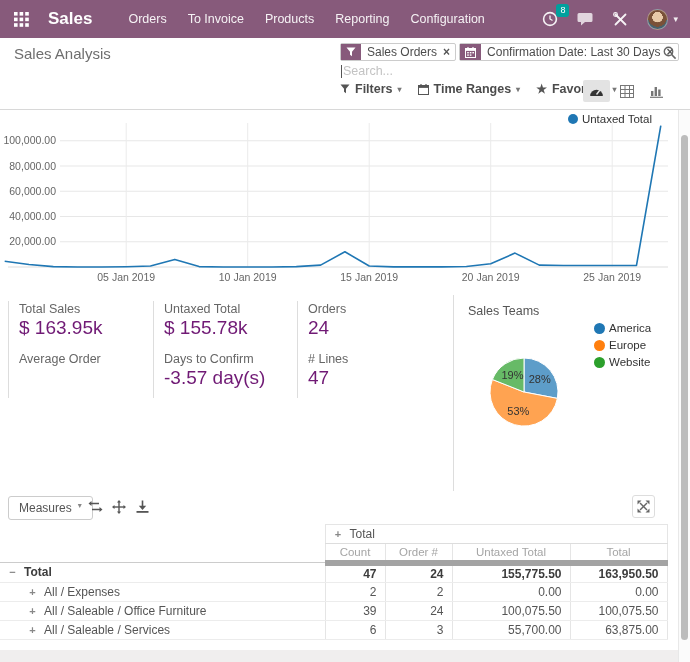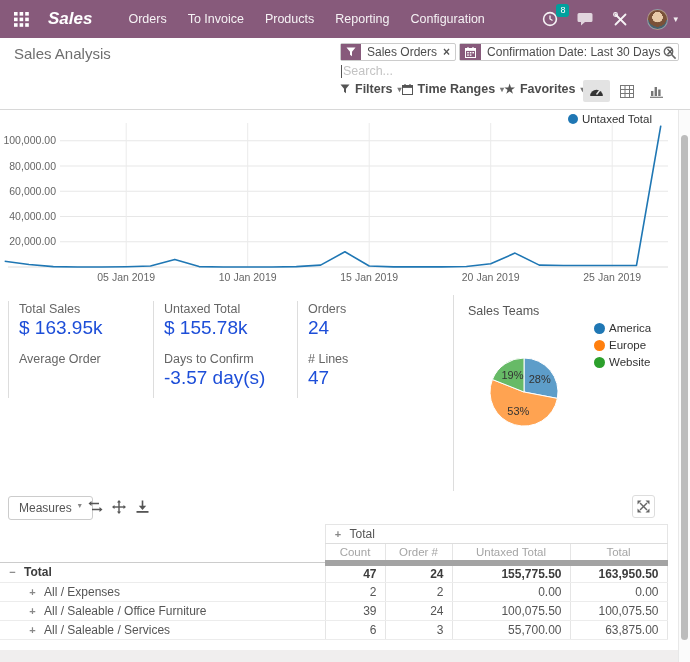--- a/index.html
+++ b/index.html
@@ -6,21 +6,21 @@
   html,body { background:#fff; }
   .app {
     position: relative; width: 690px; height: 662px; overflow: hidden;
     background: #fff; font-family: "Liberation Sans", sans-serif; color:#4c4c4c;
   }
   
   .navbar { position:absolute; top:0; left:0; width:690px; height:38px;
     display:flex; align-items:center; padding:0 10px; }
   .nav-left { display:flex; align-items:center; }
   .apps-btn { background:none; border:none; cursor:pointer; padding:4px; display:flex; }
-  .brand { color:#fff; font-size:17px; font-weight:bold; margin-left:15px; cursor:pointer;font-style:italic; }
+  .brand { color:#fff; font-size:17px; font-weight:bold; margin-left:15px; cursor:pointer; }
   .nav-menus { display:flex; gap:21px; margin-left:36px; }
   .nav-menus a { color:rgba(255,255,255,.92); font-size:12.5px; text-decoration:none; cursor:pointer; }
   .nav-right { margin-left:auto; display:flex; align-items:center; gap:15px; }
   .nav-ibtn { position:relative; background:none; border:none; cursor:pointer; display:flex; align-items:center; padding:2px; }
   .badge { position:absolute; top:-5px; right:-9px; min-width:13px; height:13px; border-radius:3px;
     color:#fff; font-size:9px; line-height:13px; text-align:center; padding:0 2px; }
   .avatar { width:21px; height:21px; border-radius:50%;
     background: radial-gradient(circle at 50% 38%, #e8c9a8 0 34%, #7a5138 35% 62%, #49606b 63%); border:1px solid rgba(255,255,255,.4); }
   .user-caret { color:rgba(255,255,255,.9); font-size:9px; margin-left:5px; }
   
@@ -29,40 +29,40 @@
   .breadcrumb { position:absolute; left:14px; top:7px; font-size:15px; font-weight:normal; color:#6e6e6e; }
   .facets { position:absolute; left:340px; top:5px; display:flex; gap:3px; }
   .facet { display:flex; align-items:stretch; border:1px solid #ccc; border-radius:2px; background:#fff; font-size:12px; }
   .facet-icon { display:flex; align-items:center; padding:0 5px; }
   .facet-label { padding:1px 6px 1px 6px; color:#4c4c4c; display:flex; align-items:center; }
   .facet-x { border:none; background:none; color:#555; font-size:12px; font-weight:bold; padding:0 5px 0 0; cursor:pointer; }
   .search-magnifier { position:absolute; right:13px; top:8px; background:none; border:none; cursor:pointer; }
   .search-input { position:absolute; left:341px; top:25px; width:250px; height:16px; display:flex; align-items:center; cursor:text; }
   .caret-bar { width:1px; height:13px; background:#555; margin-right:1px; }
   .search-ph { color:#c3c3c3; font-size:12.5px; }
-  .cp-buttons { position:absolute; left:340px; top:44px; display:flex; }
+  .cp-buttons { position:absolute; left:340px; top:44px; display:flex; gap:16px; }
   .cp-drop { background:none; border:none; display:flex; align-items:center; gap:5px; cursor:pointer;
     color:#4c4c4c; font-size:12.5px; font-weight:bold; }
   .cp-drop .caret { font-size:8px; color:#777; }
   .cp-drop .star { font-size:12px; color:#555; }
   .view-switcher { position:absolute; right:20px; top:42px; display:flex; gap:3px; }
   .view-btn { width:27px; height:22px; border:none; background:none; border-radius:2px; cursor:pointer;
     display:flex; align-items:center; justify-content:center; }
   .view-btn.active { background:#e3e3e3; }
   
   .chart-block { position:absolute; top:110px; left:0; width:678px; height:180px; }
   .line-legend { position:absolute; top:3px; right:26px; display:flex; align-items:center; gap:4px; font-size:11.5px; color:#333; }
   .dot { width:10px; height:10px; border-radius:50%; display:inline-block; }
   .tick { font-size:10.5px; fill:#666; }
   .stats { position:absolute; top:295px; left:0; width:678px; height:195px; }
   .kpi-grid { position:absolute; left:8px; top:6px; width:445px; display:grid;
     grid-template-columns:145px 144px 156px; grid-template-rows:50px 47px 47px; }
   .kpi { border-left:1px solid #ddd; padding:1px 4px 0 10px; }
   .kpi-label { font-size:12.5px; color:#666; margin-bottom:1px; }
-  .kpi-value { font-size:19px; color:#1d4ed8; }
+  .kpi-value { font-size:19px; color:#701a75; }
   .teams-panel { position:absolute; left:453px; top:0; width:225px; height:196px; border-left:1px solid #ddd; }
   .teams-title { position:absolute; left:14px; top:9px; font-size:12.5px; color:#555; }
   .pie-legend { position:absolute; left:140px; top:27px; display:flex; flex-direction:column; gap:5px; }
   .pie-legend-item { display:flex; align-items:center; gap:4px; font-size:11.5px; color:#333; cursor:pointer; }
   .pie-legend-item .dot { width:11px; height:11px; }
   .pie-svg { position:absolute; left:0; top:27px; }
   .pie-label { font-size:11px; fill:#333; }
   
   .pivot-toolbar { position:absolute; top:495px; left:0; width:678px; height:28px; }
   .measures-btn { position:absolute; left:8px; top:1px; border:1px solid #ccc; border-radius:3px; background:#fff;

